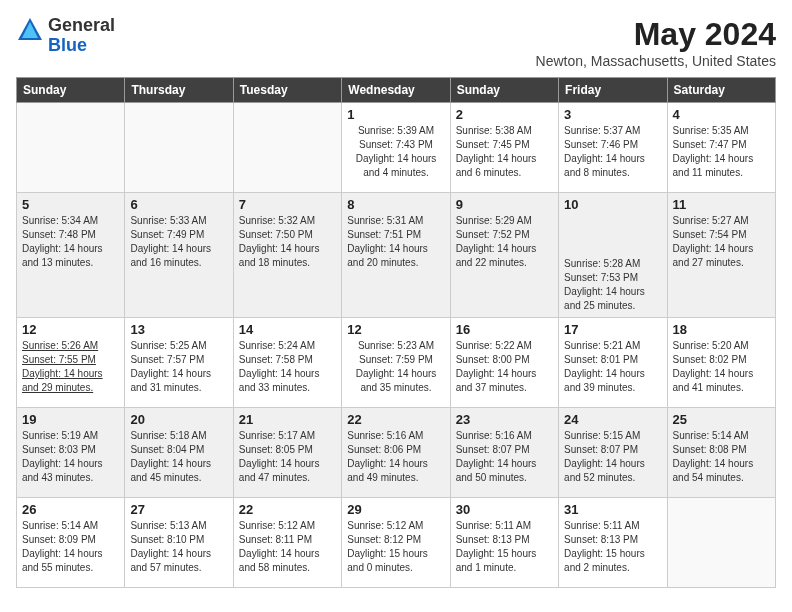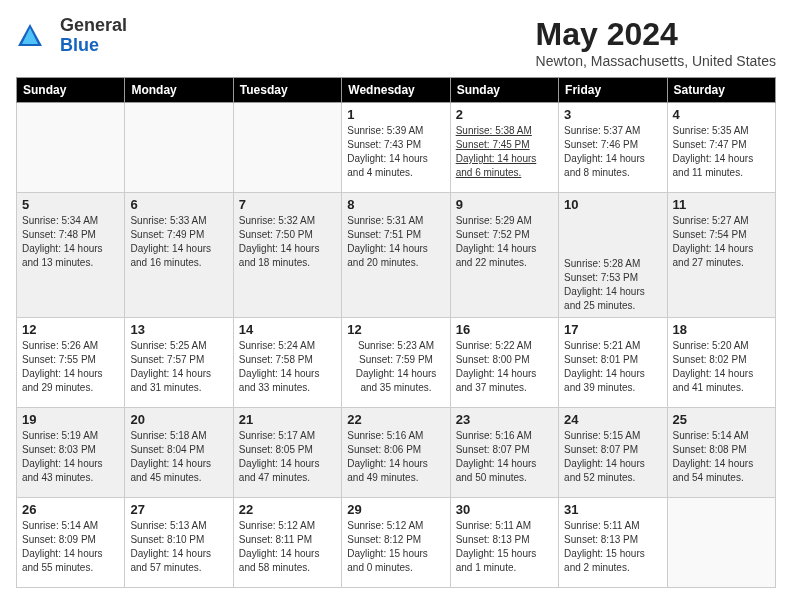--- a/index.html
+++ b/index.html
@@ -11,52 +11,52 @@
       padding: 16px;
     }
     .header {
       display: flex;
       justify-content: space-between;
       align-items: flex-start;
       margin-bottom: 8px;
     }
     .logo {
       display: flex;
-      align-items: center;
-      gap: 16px;
+      gap: 4px;
     }
     .logo-text {
       font-size: 18px;
       font-weight: bold;
       line-height: 1.1;
     }
     .logo-general { color: #333; }
     .logo-blue { color: #1565c0; }
     .logo-icon {
       width: 28px;
       height: 28px;
     }
     .title-section {
+      text-align: right;
     }
     .month-year {
       font-size: 32px;
       font-weight: bold;
       color: #222;
     }
     .location {
       font-size: 14px;
       color: #444;
     }
     .calendar {
       width: 100%;
       border-collapse: collapse;
       table-layout: fixed;
     }
     .calendar th {
-      background-color: #000000;
+      background-color: #404040;
       color: #fff;
       font-size: 12px;
       font-weight: bold;
       padding: 5px 6px;
       text-align: left;
       border: 1px solid #999;
     }
     .calendar td {
       border: 1px solid #ccc;
       vertical-align: top;
@@ -101,43 +101,43 @@
   <div class="title-section">
     <div class="month-year">May 2024</div>
     <div class="location">Newton, Massachusetts, United States</div>
   </div>
 </div>
 
 <table class="calendar">
   <thead>
     <tr>
     <th>Sunday</th>
-        <th>Monday</th>
+        <th>Thursday</th>
         <th>Tuesday</th>
         <th>Wednesday</th>
         <th>Sunday</th>
         <th>Friday</th>
         <th>Saturday</th>
       </tr>
   </thead>
   <tbody id="calendar-body">
   <tr>
         <td class="empty"></td>
         <td class="empty"></td>
         <td class="empty"></td>
         <td>
           <div class="day-num">1</div>
-          <div class="day-info" style="white-space: pre-line;">Sunrise: 5:39 AM
+          <div class="day-info" style="white-space: pre-line; text-align: center;">Sunrise: 5:39 AM
 Sunset: 7:43 PM
 Daylight: 14 hours
 and 4 minutes.</div>
         </td>
         <td>
           <div class="day-num">2</div>
-          <div class="day-info" style="white-space: pre-line; text-decoration: underline;">Sunrise: 5:38 AM
+          <div class="day-info" style="white-space: pre-line;">Sunrise: 5:38 AM
 Sunset: 7:45 PM
 Daylight: 14 hours
 and 6 minutes.</div>
         </td>
         <td>
           <div class="day-num">3</div>
           <div class="day-info" style="white-space: pre-line;">Sunrise: 5:37 AM
 Sunset: 7:46 PM
 Daylight: 14 hours
 and 8 minutes.</div>
@@ -197,21 +197,21 @@
           <div class="day-num">11</div>
           <div class="day-info" style="white-space: pre-line;">Sunrise: 5:27 AM
 Sunset: 7:54 PM
 Daylight: 14 hours
 and 27 minutes.</div>
         </td>
       </tr>
       <tr>
         <td>
           <div class="day-num">12</div>
-          <div class="day-info" style="white-space: pre-line;">Sunrise: 5:26 AM
+          <div class="day-info" style="white-space: pre-line; text-decoration: underline;">Sunrise: 5:26 AM
 Sunset: 7:55 PM
 Daylight: 14 hours
 and 29 minutes.</div>
         </td>
         <td>
           <div class="day-num">13</div>
           <div class="day-info" style="white-space: pre-line;">Sunrise: 5:25 AM
 Sunset: 7:57 PM
 Daylight: 14 hours
 and 31 minutes.</div>

